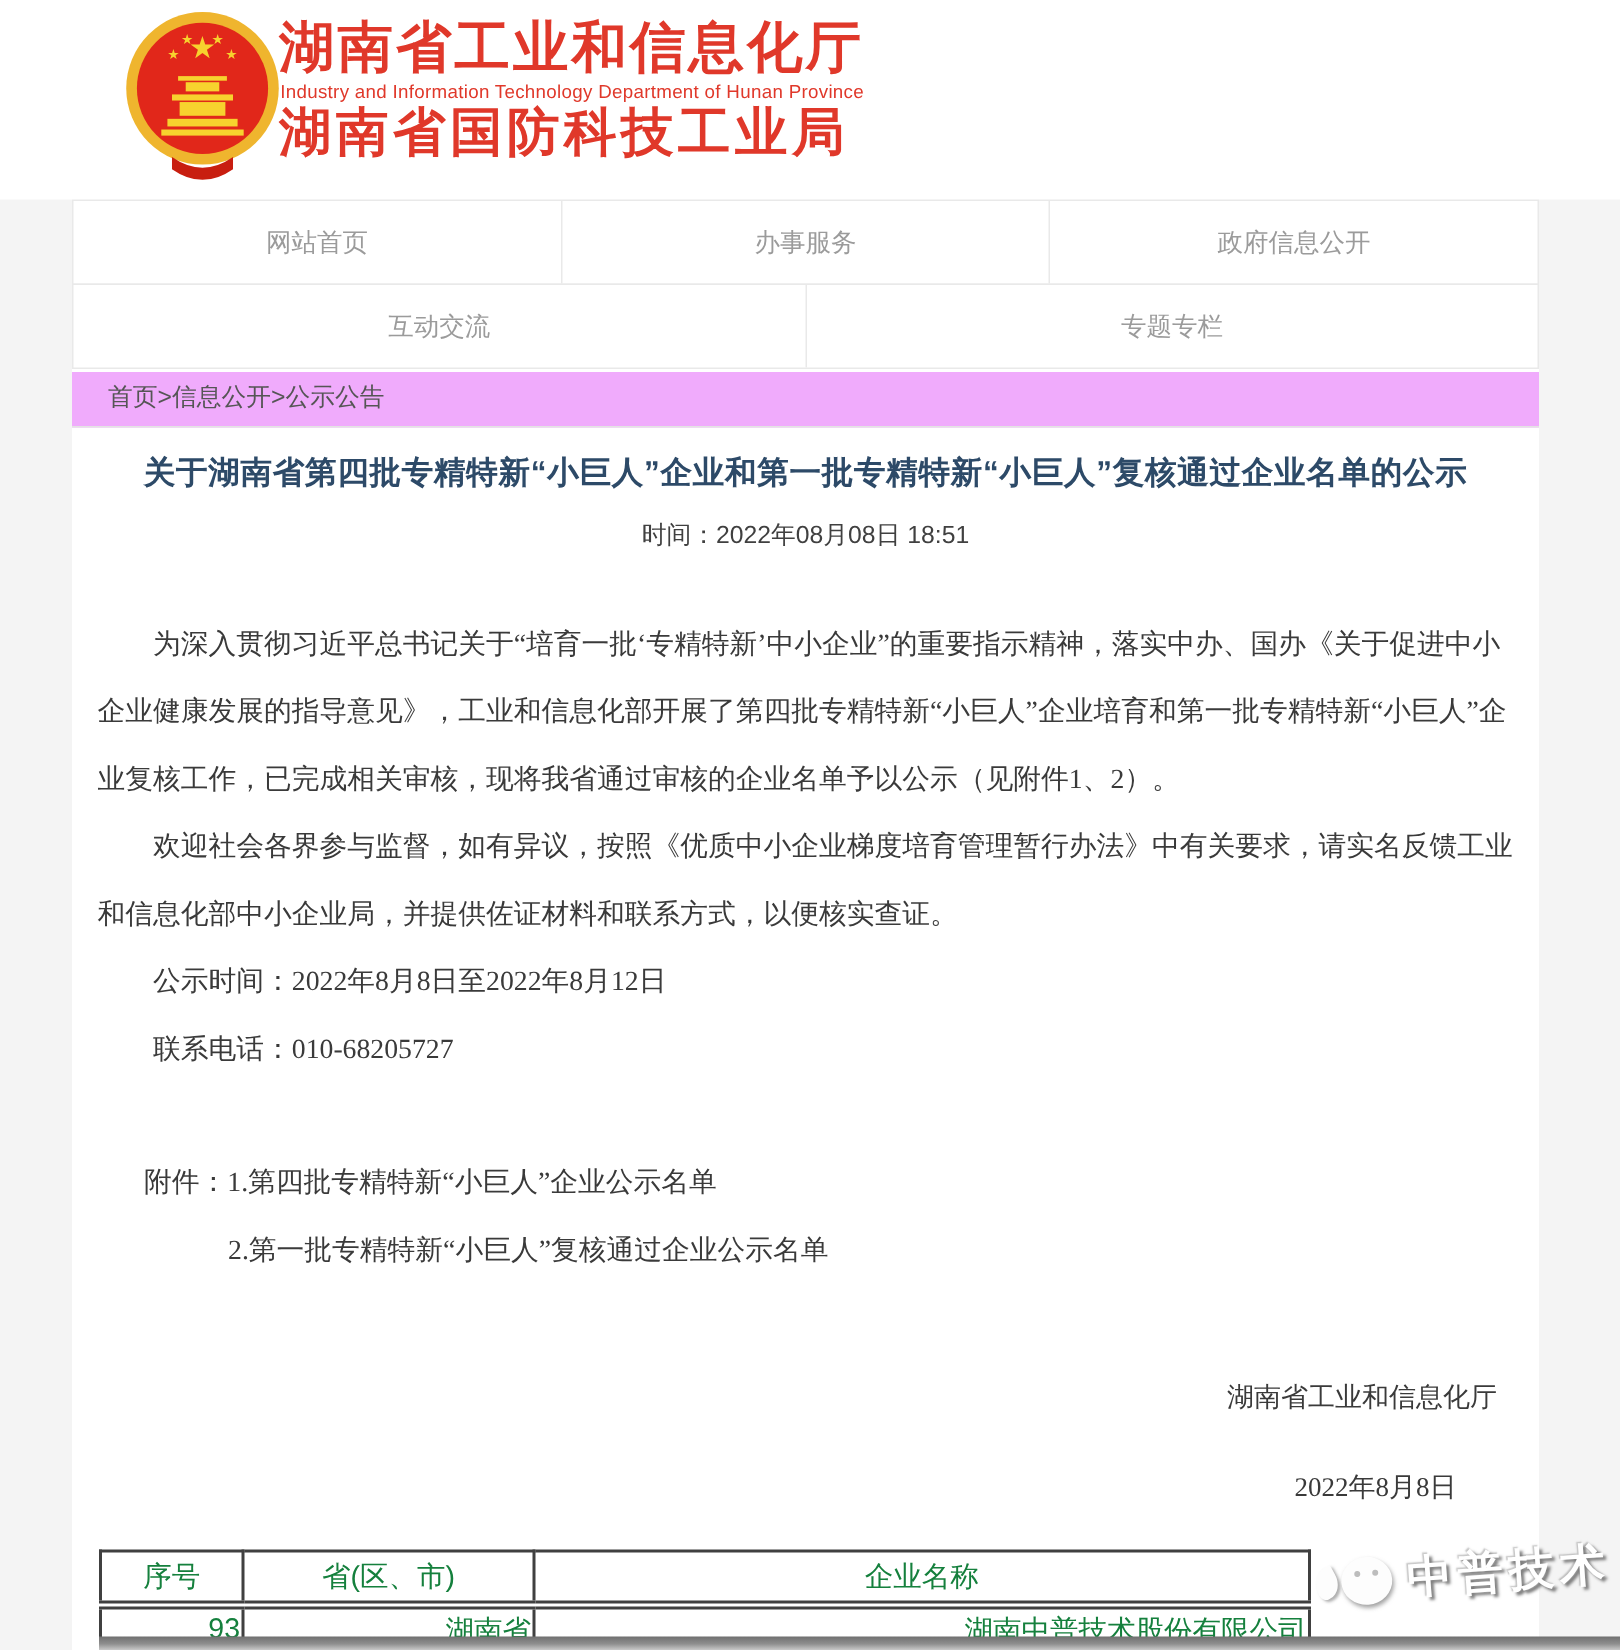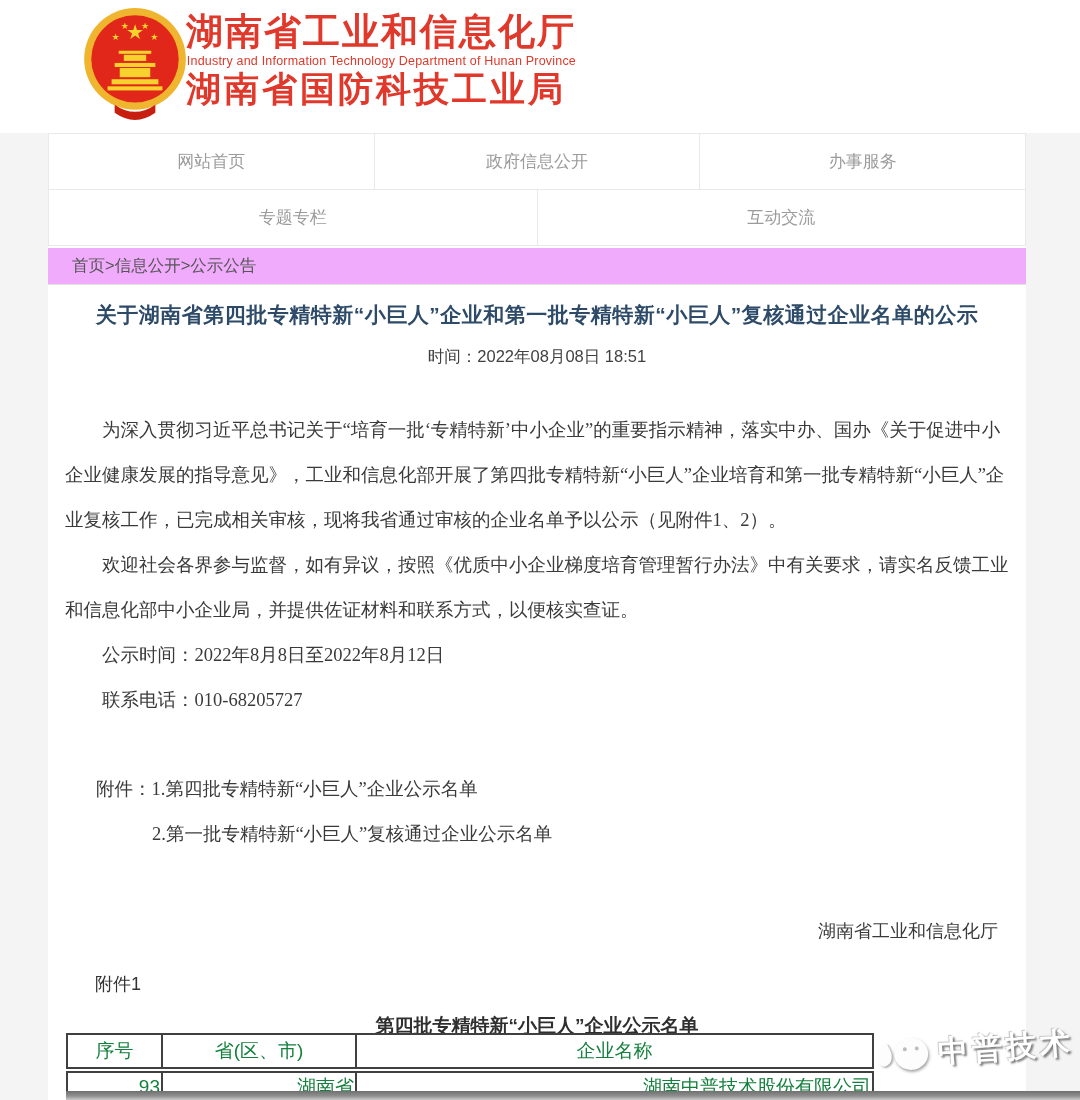--- a/index.html
+++ b/index.html
@@ -105,26 +105,26 @@
     <div class="header-titles">
       <div class="ht1">湖南省工业和信息化厅</div>
       <div class="ht-en">Industry and Information Technology Department of Hunan Province</div>
       <div class="ht2">湖南省国防科技工业局</div>
     </div>
   </div>
 
   <div class="nav">
     <div class="nav-row">
       <div class="nav-cell">网站首页</div>
+      <div class="nav-cell">办事服务</div>
       <div class="nav-cell">政府信息公开</div>
-      <div class="nav-cell">办事服务</div>
     </div>
     <div class="nav-row">
+      <div class="nav-cell">互动交流</div>
       <div class="nav-cell">专题专栏</div>
-      <div class="nav-cell">互动交流</div>
     </div>
   </div>
 
   <div class="breadcrumb">首页&gt;信息公开&gt;公示公告</div>
 
   <div class="article">
     <div class="article-title">关于湖南省第四批专精特新“小巨人”企业和第一批专精特新“小巨人”复核通过企业名单的公示</div>
     <div class="article-time">时间：2022年08月08日 18:51</div>
 
     <div class="article-body">
@@ -137,20 +137,21 @@
         <div class="attach-line">
           <span class="ind1">附件：</span>
           <span>1.第四批专精特新“小巨人”企业公示名单</span>
         </div>
         <div class="attach-line">
           <span class="ind2">2.第一批专精特新“小巨人”复核通过企业公示名单</span>
         </div>
       </div>
 
       <div class="sig-org">湖南省工业和信息化厅</div>
+      <div class="sig-date">2022年8月8日</div>
     </div>
 
     <div class="appendix-label">附件1</div>
     <div class="table-title">第四批专精特新“小巨人”企业公示名单</div>
   </div>
 
   <table class="roster" style="position:absolute; left:48px; top:1022px; z-index:1;">
     <colgroup>
         <col class="col-no">
         <col class="col-prov">

